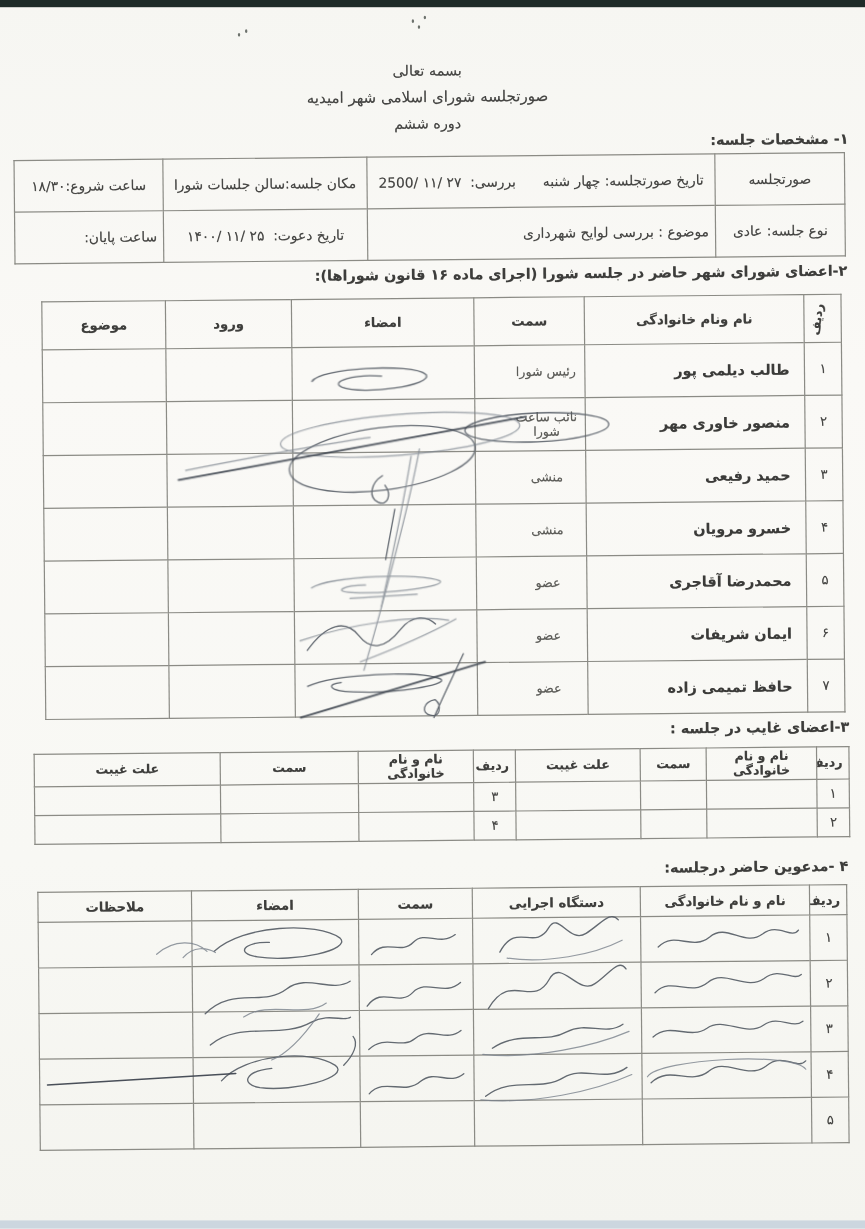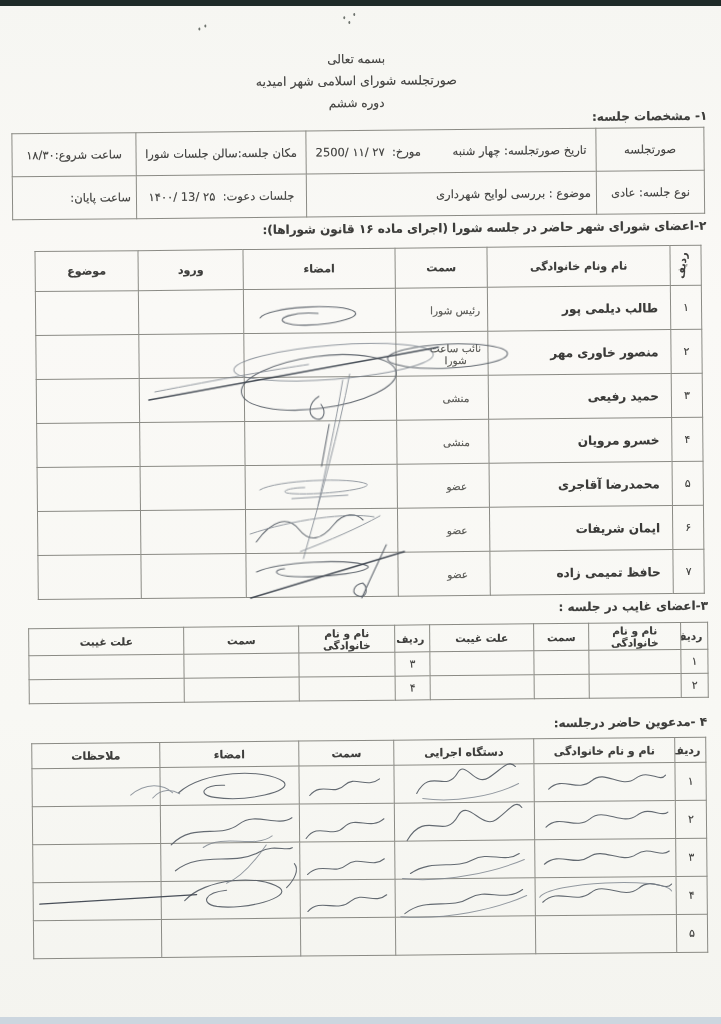--- a/index.html
+++ b/index.html
@@ -83,34 +83,34 @@
         <col style="width:170px">
         <col style="width:124px">
       </colgroup>
     <tbody>
         <tr>
       <td>صورتجلسه</td>
       <td>
         <div class="cell-split">
           <span>تاریخ صورتجلسه: چهار شنبه</span>
           <span>
-            <span>مورخ:</span>&nbsp;
+            <span>بررسی:</span>&nbsp;
             <span dir="ltr">2500/ ۱۱/ ۲۷</span>
           </span>
         </div>
       </td>
       <td>مکان جلسه:سالن جلسات شورا</td>
       <td>ساعت شروع:۱۸/۳۰</td>
     </tr>
     <tr>
       <td>نوع جلسه: عادی</td>
       <td class="ta-r">موضوع : بررسی لوایح شهرداری</td>
       <td>
-        <span>جلسات دعوت:</span>&nbsp;
-        <span dir="ltr">۱۴۰۰/ 13/ ۲۵</span>
+        <span>تاریخ دعوت:</span>&nbsp;
+        <span dir="ltr">۱۴۰۰/ ۱۱/ ۲۵</span>
       </td>
       <td class="ta-r">ساعت پایان:</td>
     </tr>
   </tbody>
     </table>
 
   <div class="sec-head" style="top:222px;right:12px">۲-اعضای شورای شهر حاضر در جلسه شورا (اجرای ماده ۱۶ قانون شوراها):</div>
 
   <table id="t2">
     <colgroup>

